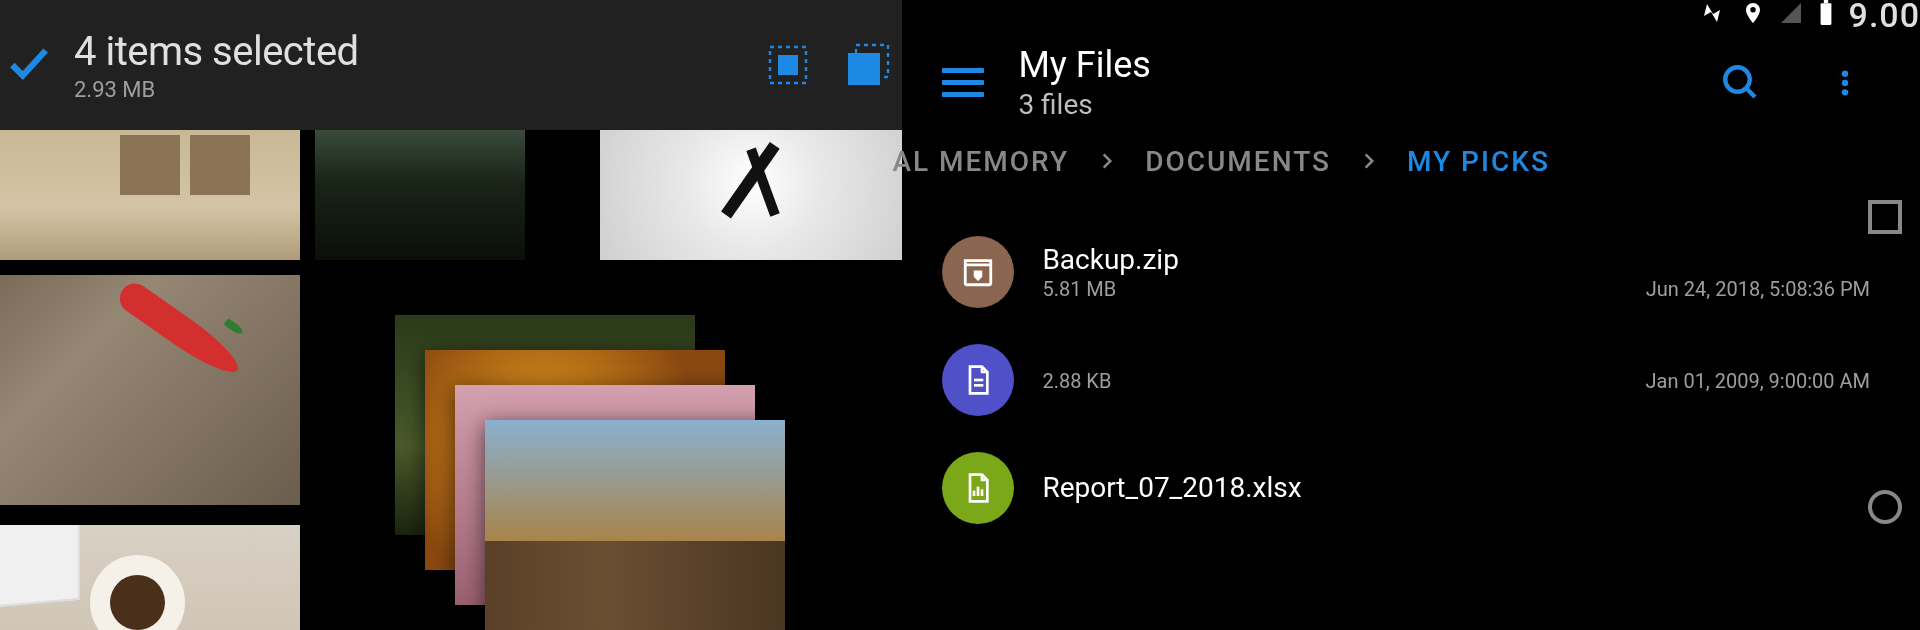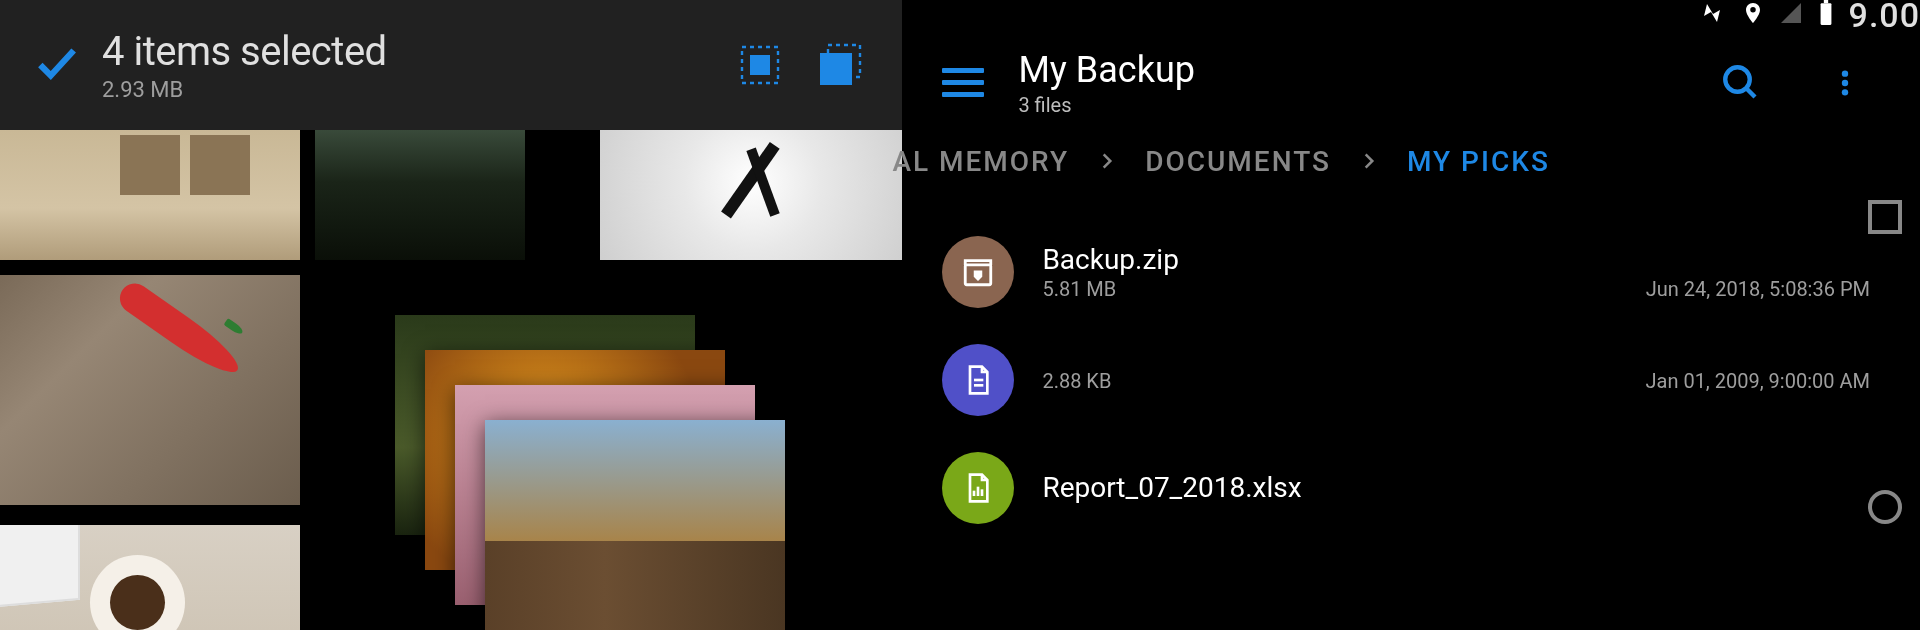--- a/index.html
+++ b/index.html
@@ -24,21 +24,21 @@
     position: relative;
     background: #000;
   }
 
   
   .sel-header {
     height: 130px;
     background: #212121;
     display: flex;
     align-items: center;
-    padding: 0 32px;
+    padding: 0 4px;
     gap: 20px;
   }
   .check-icon { color: #1e88e5; }
   .sel-text { flex: 1; }
   .sel-title { color: #e0e0e0; font-size: 40px; font-weight: 400; letter-spacing: -0.5px; }
   .sel-sub { color: #9e9e9e; font-size: 22px; margin-top: 2px; }
   .sel-action { color: #1e88e5; display:flex; align-items:center; justify-content:center; width:60px; height:60px; cursor:pointer; }
 
   
   .gallery {
@@ -97,21 +97,21 @@
   .app-header {
     height: 105px;
     display:flex; align-items:center;
     padding: 0 50px 0 40px;
     gap: 24px;
   }
   .hamburger { color:#1e88e5; display:flex; flex-direction:column; gap:7px; width:42px; cursor:pointer;}
   .hamburger span{ height:5px; background:#1e88e5; width:100%; border-radius:1px;}
   .app-title-wrap { flex:1; margin-left: 10px;}
   .app-title { color:#fff; font-size:36px; font-weight:400; }
-  .app-sub   { color:#bdbdbd; font-size:20px; margin-top:2px; }
+  .app-sub   { color:#bdbdbd; font-size:28px; margin-top:2px; }
   .app-action { color:#1e88e5; width:50px; height:50px; display:flex; align-items:center; justify-content:center; cursor:pointer; margin-left:30px; }
 
   
   .breadcrumb {
     display:flex; align-items:flex-start; gap: 28px;
     padding: 10px 0 30px 0;
     color:#888; font-size:28px; font-weight:500; letter-spacing:2px;
   }
   .crumb { color:#888; cursor:pointer; white-space:nowrap; }
   .crumb.partial { margin-left:-10px; }
@@ -216,21 +216,21 @@
     <span class="clock">9.00</span>
   </div>
 
   <div class="app-header">
     <div class="hamburger">
       <span></span>
         <span></span>
         <span></span>
     </div>
     <div class="app-title-wrap">
-      <div class="app-title">My Backup</div>
+      <div class="app-title">My Files</div>
       <div class="app-sub">3 files</div>
     </div>
     <div class="app-action">
       <svg width="42" height="42" viewBox="0 0 24 24" fill="none" stroke="#1e88e5" stroke-width="2.5">
           <circle cx="10" cy="10" r="7"></circle>
           <line x1="20" y1="20" x2="15" y2="15"></line>
         </svg>
     </div>
     <div class="app-action">
       <svg width="32" height="42" viewBox="0 0 24 24" fill="#1e88e5">

